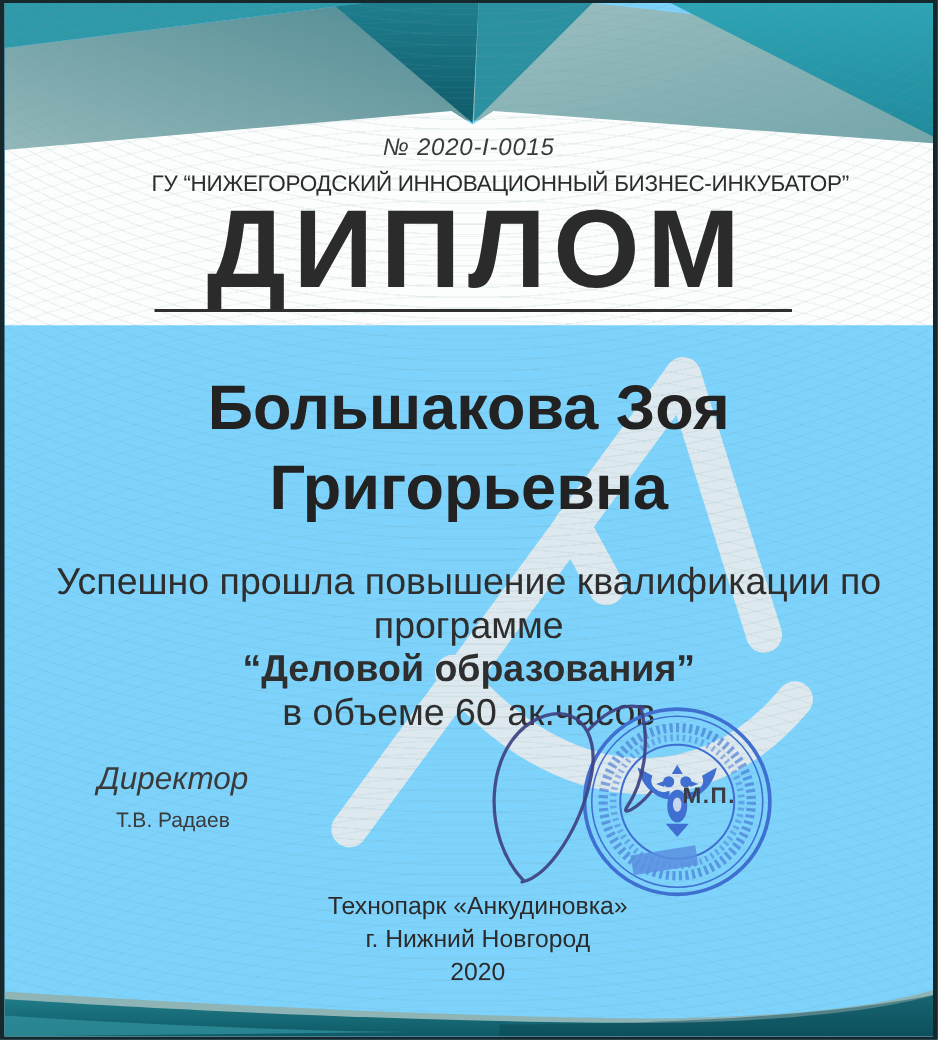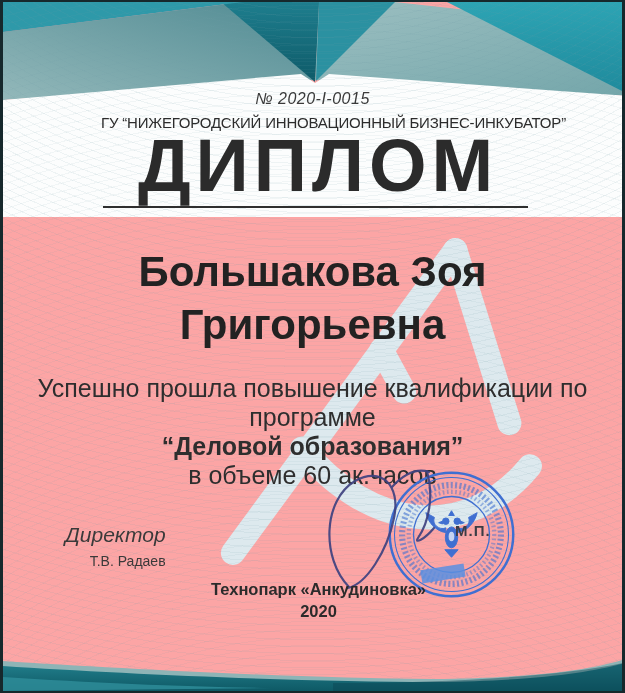--- a/index.html
+++ b/index.html
@@ -1,40 +1,40 @@
 <!DOCTYPE html>
 <html><head>
 <meta charset="utf-8">
 <style>
   html,body{margin:0;padding:0;background:#16282c;font-family:"Liberation Sans","DejaVu Sans",sans-serif;}
   .stage{width:625px;height:693px;position:relative;overflow:hidden;background:#16282c;}
-  .card{position:absolute;left:3px;top:2px;right:3px;bottom:2px;background:#fca5a5;overflow:hidden;}
+  .card{position:absolute;left:3px;top:2px;right:3px;bottom:2px;background:#7dd3fc;overflow:hidden;}
   
   .guilloche{position:absolute;inset:0;pointer-events:none;
     background:
       repeating-radial-gradient(circle at 50% -420px, rgba(110,155,165,0.10) 0 1px, transparent 1px 7px),
       repeating-radial-gradient(circle at 50% 1100px, rgba(110,155,165,0.08) 0 1px, transparent 1px 8px);
   }
   .hdr-svg{position:absolute;left:0;top:0;width:625px;height:215px;display:block;}
   .ftr-svg{position:absolute;left:0;bottom:0;width:625px;height:46px;display:block;}
   .watermark{position:absolute;left:205px;top:205px;width:370px;height:410px;opacity:1;pointer-events:none;}
   .txt{position:absolute;left:0;right:0;text-align:center;color:#2e2e2e;}
   .cert-number{top:88px;font-size:16px;font-style:italic;color:#3a3a3a;letter-spacing:.5px;}
   .org-line{top:112px;font-size:15px;font-weight:400;color:#2c2c2c;letter-spacing:-0.2px;margin-left:42px;}
   .diploma-title{top:126px;font-size:74px;font-weight:700;color:#2b2b2b;letter-spacing:5px;line-height:76px;padding-left:11px;}
   .title-underline{position:absolute;left:100px;top:204px;width:425px;height:2px;background:#2f2f2f;}
   .statement{top:209px;font-size:20px;color:#2e2e2e;}
   .recipient{top:243px;font-size:42px;font-weight:700;line-height:53px;color:#222;text-decoration:underline;}
   .recipient span{display:inline-block;max-width:420px;}
   .body-block{top:372px;font-size:25px;line-height:29px;color:#2e2e2e;}
   .program{font-weight:700;}
-  .director-block{position:absolute;left:62px;top:519px;text-align:right;color:#3a3a3a;}
+  .director-block{position:absolute;left:62px;top:504px;text-align:center;color:#3a3a3a;}
   .director-label{font-size:21px;font-style:italic;line-height:27px;}
   .director-name{font-size:14px;line-height:27px;}
-  .footer-block{top:576px;font-size:16.5px;font-weight:700;line-height:22px;color:#2b2b2b;padding-left:12px;}
+  .footer-block{top:591px;font-size:16.5px;font-weight:400;line-height:22px;color:#2b2b2b;padding-left:12px;}
   .seal{position:absolute;left:382px;top:466px;width:133px;height:133px;}
   .mp-label{position:absolute;left:452px;top:520px;font-size:15px;font-weight:700;color:#3c3c44;letter-spacing:1px;}
   .signature{position:absolute;left:300px;top:452px;width:210px;height:155px;}
 </style>
 </head>
 <body>
 
 <div class="stage">
   <div class="card">
 
@@ -124,20 +124,21 @@
     <svg class="signature" viewBox="0 0 210 155">
       <g fill="none" stroke="#3f4280" stroke-width="2.2" stroke-linecap="round" opacity="0.92">
         <path d="M46,133 C18,104 20,46 52,27 C78,12 98,31 91,64 C84,98 63,130 45,134"></path>
         <path d="M89,33 C101,20 114,14 126,18"></path>
         <path d="M124,17 C131,42 126,68 115,84 C111,90 121,86 131,74"></path>
       </g>
     </svg>
 
     <div class="txt footer-block">
       <div>Технопарк «Анкудиновка»</div>
+      <div>г. Нижний Новгород</div>
       <div>2020</div>
     </div>
 
     <svg class="ftr-svg" viewBox="0 0 625 46" preserveAspectRatio="none">
       <defs>
         <linearGradient id="gBottom" x1="0" y1="0" x2="0" y2="1">
           <stop offset="0" stop-color="#23818e"></stop>
             <stop offset="1" stop-color="#0e5965"></stop>
         </linearGradient>
       </defs>

